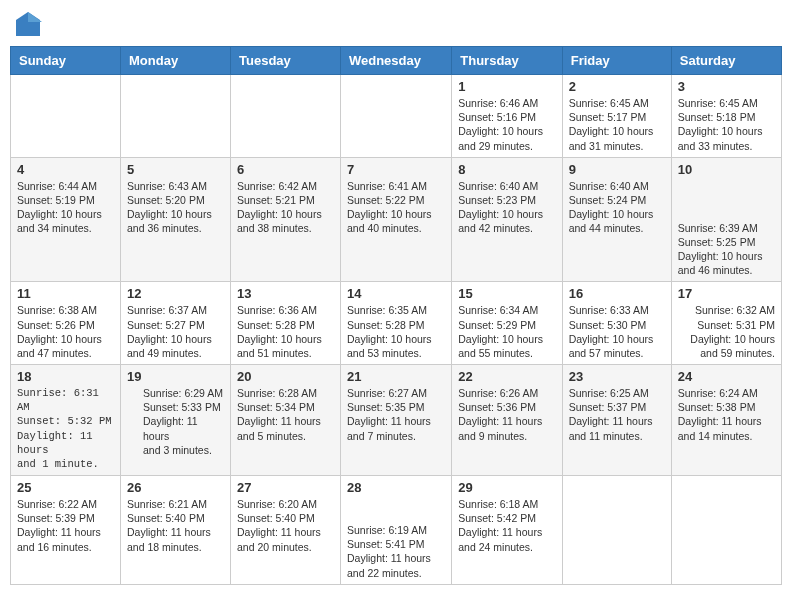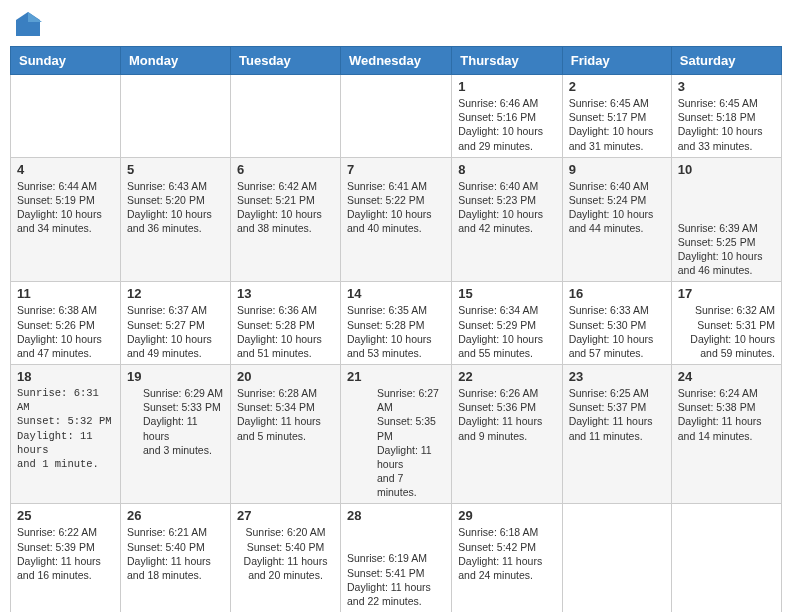--- a/index.html
+++ b/index.html
@@ -273,21 +273,21 @@
         </td>
         <td>
           <span class="day-number">20</span>
           <div class="day-info" style="white-space: pre-line;">Sunrise: 6:28 AM
 Sunset: 5:34 PM
 Daylight: 11 hours
 and 5 minutes.</div>
         </td>
         <td>
           <span class="day-number">21</span>
-          <div class="day-info" style="white-space: pre-line; margin-left: 30px;">Sunrise: 6:27 AM
+          <div class="day-info" style="white-space: pre-line;">Sunrise: 6:27 AM
 Sunset: 5:35 PM
 Daylight: 11 hours
 and 7 minutes.</div>
         </td>
         <td>
           <span class="day-number">22</span>
           <div class="day-info" style="white-space: pre-line;">Sunrise: 6:26 AM
 Sunset: 5:36 PM
 Daylight: 11 hours
 and 9 minutes.</div>
@@ -317,21 +317,21 @@
         </td>
         <td>
           <span class="day-number">26</span>
           <div class="day-info" style="white-space: pre-line;">Sunrise: 6:21 AM
 Sunset: 5:40 PM
 Daylight: 11 hours
 and 18 minutes.</div>
         </td>
         <td>
           <span class="day-number">27</span>
-          <div class="day-info" style="white-space: pre-line; text-align: center;">Sunrise: 6:20 AM
+          <div class="day-info" style="white-space: pre-line;">Sunrise: 6:20 AM
 Sunset: 5:40 PM
 Daylight: 11 hours
 and 20 minutes.</div>
         </td>
         <td>
           <span class="day-number">28</span>
           <div class="day-info" style="white-space: pre-line; margin-top: 28px;">Sunrise: 6:19 AM
 Sunset: 5:41 PM
 Daylight: 11 hours
 and 22 minutes.</div>

